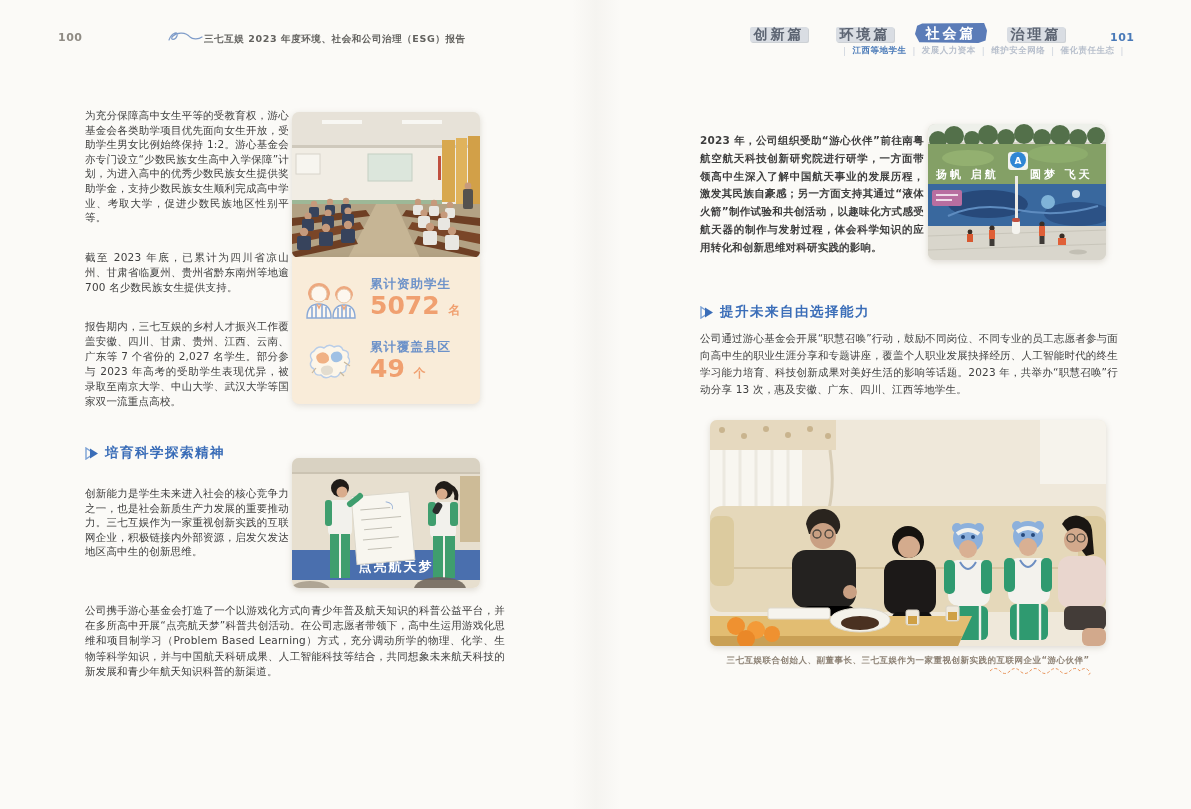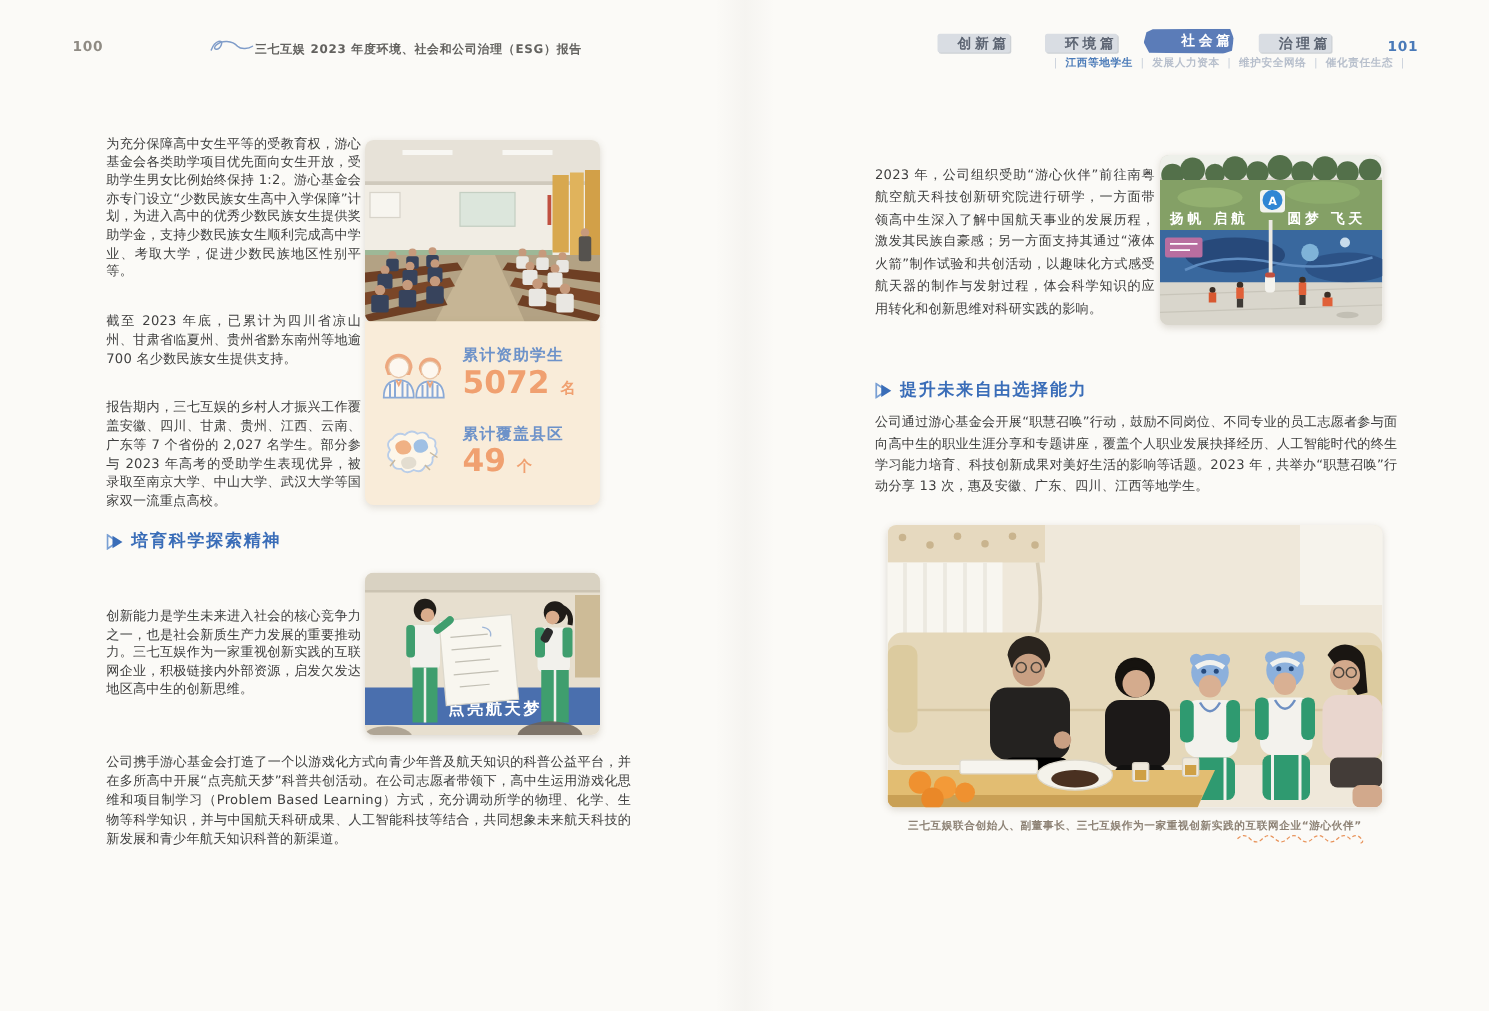--- a/index.html
+++ b/index.html
@@ -11,22 +11,22 @@
   }
   .abs{position:absolute;}
   .gutter{left:572px;top:0;width:48px;height:809px;
     background:linear-gradient(90deg,rgba(0,0,0,0) 0%,rgba(90,80,60,0.035) 50%,rgba(0,0,0,0) 100%);}
   
   .page-num{font-size:11px;font-weight:bold;letter-spacing:0.5px;}
   .page-num.left{left:58px;top:31px;color:#8f8b84;}
   .page-num.right{left:1110px;top:31px;color:#4a7ab8;}
   .report-title{left:204px;top:33px;font-size:9.5px;color:#63625f;letter-spacing:0.6px;font-weight:bold;}
   .flourish{left:166px;top:28px;}
-  .tab{position:absolute;top:27px;height:15px;line-height:15px;width:58px;text-align:right;
-    background:#d9dde3;color:#5c6472;font-size:11px;font-weight:bold;letter-spacing:3px;
+  .tab{position:absolute;top:27px;height:15px;line-height:15px;width:58px;text-align:center;
+    background:#d9dde3;color:#5c6472;font-size:14px;font-weight:bold;letter-spacing:3px;
     border-radius:2px;cursor:pointer;
     box-shadow:1px 1px 0 rgba(160,168,180,0.5);}
   .tab.active{top:23px;height:20px;line-height:20px;width:72px;background:#5b7cb8;color:#ffffff;
     letter-spacing:3px;border-radius:3px;
     clip-path:polygon(3% 14%,10% 2%,96% 0%,100% 38%,98% 88%,88% 100%,6% 96%,0% 55%);
     box-shadow:none;}
   .subnav{left:843px;top:45px;display:flex;gap:6px;font-size:8.5px;letter-spacing:0.5px;
     color:#b7bfcc;font-weight:bold;align-items:center;}
   .subnav .sep{color:#c9d0da;font-weight:normal;}
   .subnav .item{cursor:pointer;}
@@ -190,21 +190,21 @@
       <path d="M40,22 l6,4 M12,28 l-4,5 M36,32 l4,4" stroke="#c9b89c" stroke-width="1.2"></path>
     </svg>
     <div>
       <div class="stat-label">累计覆盖县区</div>
       <div class="stat-value"><span>49</span>
         <span class="stat-unit">个</span></div>
     </div>
   </div>
 </div>
 
-<div class="abs section-heading" style="left:85px;top:424px;">
+<div class="abs section-heading" style="left:85px;top:444px;">
   <svg width="14" height="13" viewBox="0 0 14 13">
     <path d="M1,1 L9,6.5 L1,12 Z" fill="none" stroke="#7aa0d4" stroke-width="1.4"></path>
     <path d="M5,1.5 L13,6.5 L5,11.5 Z" fill="#3a6db8"></path>
   </svg>
   <span>培育科学探索精神</span>
 </div>
 
 <div class="abs para" style="left:85px;top:486px;width:204px;">创新能力是学生未来进入社会的核心竞争力之一，也是社会新质生产力发展的重要推动力。三七互娱作为一家重视创新实践的互联网企业，积极链接内外部资源，启发欠发达地区高中生的创新思维。</div>
 
 <div class="abs photo" style="left:292px;top:458px;width:188px;height:130px;" aria-label="两名身穿绿白校服的学生展示海报并发言">
@@ -243,21 +243,21 @@
       <rect x="142" y="44" width="7" height="12" rx="3" fill="#2b2b2b" transform="rotate(28 145 50)"></rect>
     </g>
 
     <ellipse cx="148" cy="131" rx="26" ry="12" fill="#6b6257" opacity="0.85"></ellipse>
     <ellipse cx="18" cy="132" rx="20" ry="9" fill="#8a7f6e" opacity="0.6"></ellipse>
   </svg>
 </div>
 
 <div class="abs para" style="left:85px;top:603px;width:420px;line-height:15.2px;">公司携手游心基金会打造了一个以游戏化方式向青少年普及航天知识的科普公益平台，并在多所高中开展“点亮航天梦”科普共创活动。在公司志愿者带领下，高中生运用游戏化思维和项目制学习（Problem Based Learning）方式，充分调动所学的物理、化学、生物等科学知识，并与中国航天科研成果、人工智能科技等结合，共同想象未来航天科技的新发展和青少年航天知识科普的新渠道。</div>
 
-<div class="abs para loose" style="left:700px;top:132px;width:224px;">2023 年，公司组织受助“游心伙伴”前往南粤航空航天科技创新研究院进行研学，一方面带领高中生深入了解中国航天事业的发展历程，激发其民族自豪感；另一方面支持其通过“液体火箭”制作试验和共创活动，以趣味化方式感受航天器的制作与发射过程，体会科学知识的应用转化和创新思维对科研实践的影响。</div>
+<div class="abs para loose" style="left:700px;top:132px;width:224px;font-weight:bold;">2023 年，公司组织受助“游心伙伴”前往南粤航空航天科技创新研究院进行研学，一方面带领高中生深入了解中国航天事业的发展历程，激发其民族自豪感；另一方面支持其通过“液体火箭”制作试验和共创活动，以趣味化方式感受航天器的制作与发射过程，体会科学知识的应用转化和创新思维对科研实践的影响。</div>
 
 <div class="abs photo" style="left:928px;top:124px;width:178px;height:136px;" aria-label="航天主题园区壁画前进行火箭制作试验的师生">
   <svg width="178" height="136" viewBox="0 0 178 136">
     <rect width="178" height="136" fill="#d9d6cc"></rect>
     <rect width="178" height="18" fill="#eef0ea"></rect>
     <g fill="#53704a">
       <circle cx="10" cy="16" r="9"></circle>
         <circle cx="26" cy="12" r="10"></circle>
         <circle cx="44" cy="15" r="8"></circle>
       <circle cx="60" cy="11" r="10"></circle>

